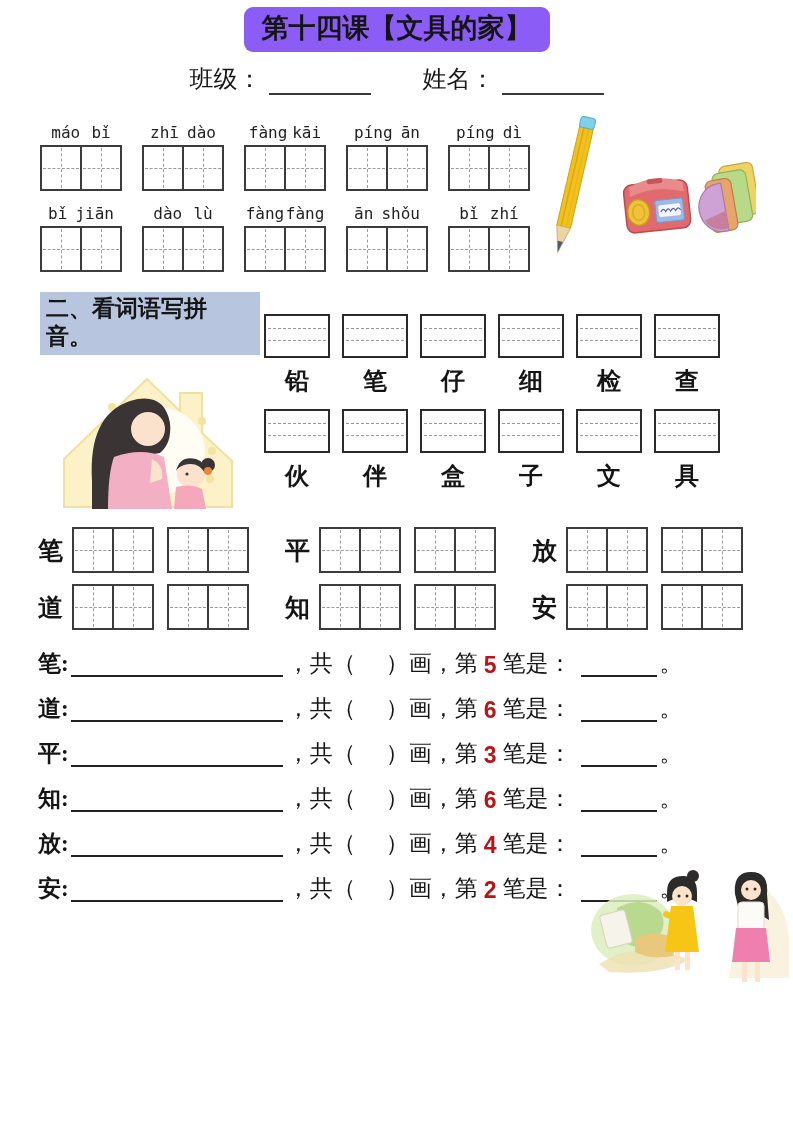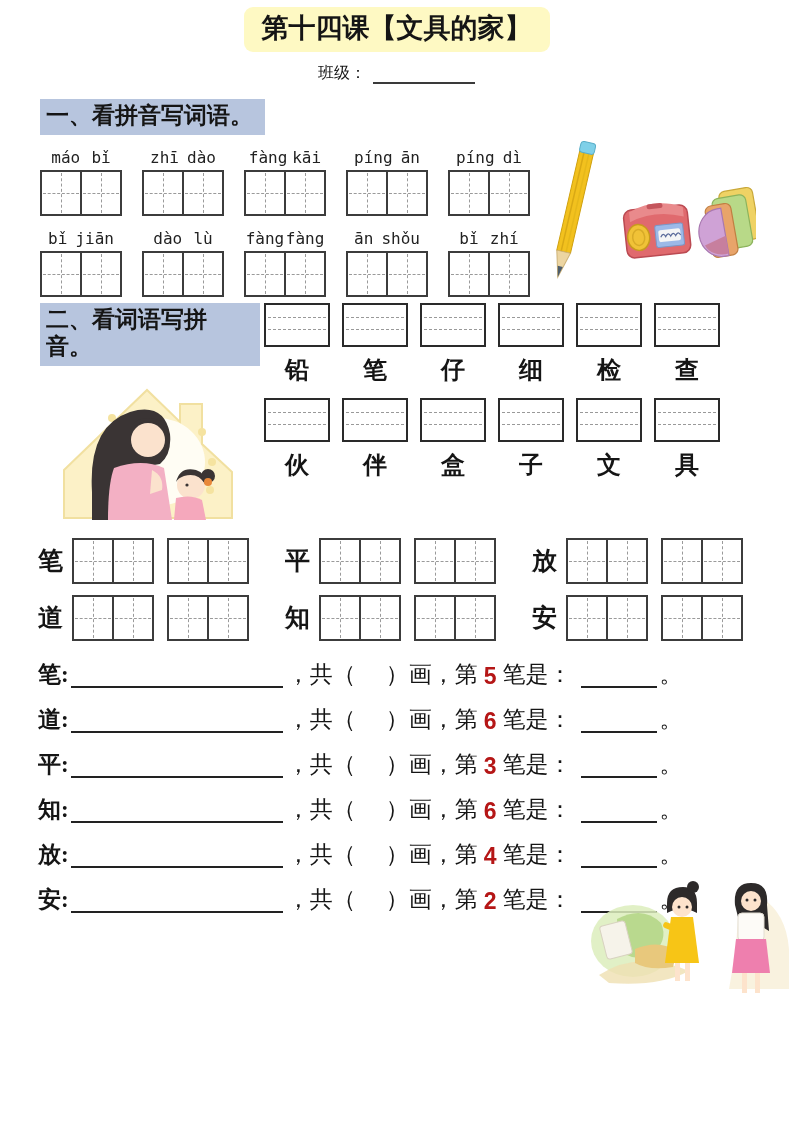--- a/index.html
+++ b/index.html
@@ -9,24 +9,24 @@
     position:relative;overflow:hidden;box-sizing:border-box;
   }
   
   .title{
     text-align:center;margin:16px 10px 0;font-size:36px;font-weight:900;
     font-family:"Liberation Sans",sans-serif;letter-spacing:1px;white-space:nowrap;
   }
   .title .red{color:#c41414;}
   .badge-row{text-align:center;margin-top:7px;}
   .badge{
-    display:inline-block;background:#fef9c3;border-radius:9px;padding:3px 18px 6px;
+    display:inline-block;background:#8b5cf6;border-radius:9px;padding:3px 18px 6px;
     font-size:27px;font-weight:800;font-family:"Liberation Sans",sans-serif;
   }
-  .info-row{display:flex;justify-content:center;gap:52px;margin-top:11px;font-size:16px;}
+  .info-row{display:flex;justify-content:center;gap:52px;margin-top:11px;font-size:24px;}
   .info-field{display:flex;align-items:flex-end;}
   .blank{display:inline-block;border-bottom:2px solid #3a3a3a;height:1em;}
   .info-field .blank{width:102px;margin-left:7px;}
   
   .sec-head{
     display:inline-block;background:#b7c5de;padding:3px 12px 5px 6px;
     font-size:23px;font-weight:bold;line-height:1.2;
   }
   
   .tzg{display:inline-flex;border:2px solid #3c3c3c;background:#fff;}
@@ -38,21 +38,21 @@
   .s1{margin:15px 0 0 40px;}
   .s1-body{display:flex;}
   .s1-row{display:flex;gap:20px;margin-top:13px;}
   .s1unit{display:flex;flex-direction:column;align-items:center;}
   .py{
     display:flex;width:100%;justify-content:space-evenly;
     font-family:"DejaVu Sans Mono",monospace;font-size:16px;margin-bottom:3px;color:#222;
   }
   .s1-art{margin-left:14px;margin-top:2px;}
   
-  .s2{margin:6px 0 0 40px;display:flex;}
+  .s2{margin:20px 0 0 40px;display:flex;align-items:center;}
   .s2left{width:220px;}
   .s2left svg{margin-top:6px;margin-left:12px;}
   .s2right{margin-left:4px;}
   .s2row{display:flex;gap:12px;}
   .s2row + .s2row{margin-top:12px;}
   .s2unit{display:flex;flex-direction:column;align-items:center;}
   .pybox{width:66px;height:44px;border:2px solid #2a2a2a;position:relative;box-sizing:border-box;}
   .pybox::before{content:"";position:absolute;left:2px;right:2px;top:31%;border-top:1.4px dashed #999;}
   .pybox::after{content:"";position:absolute;left:2px;right:2px;top:62%;border-top:1.4px dashed #999;}
   .s2unit .hz{font-size:24px;margin-top:7px;font-weight:600;}
@@ -82,24 +82,27 @@
 
   <div class="badge-row">
     <span class="badge">第十四课【文具的家】</span>
   </div>
 
   <div class="info-row">
     <span class="info-field">
       <span>班级：</span>
       <span class="blank"></span>
     </span>
+    <span class="info-field">
+      <span>姓名：</span>
+      <span class="blank"></span>
+    </span>
   </div>
 
   <div class="sec s1">
-    <div class="sec-head">一、看拼音写词语。</div>
     <div class="s1-body">
       <div class="s1-rows">
         <div class="s1-row">
           <div class="s1unit">
             <div class="py">
                 <span>máo</span>
                 <span>bǐ</span>
               </div>
             <div class="tzg">
                 <div class="cell"></div>

